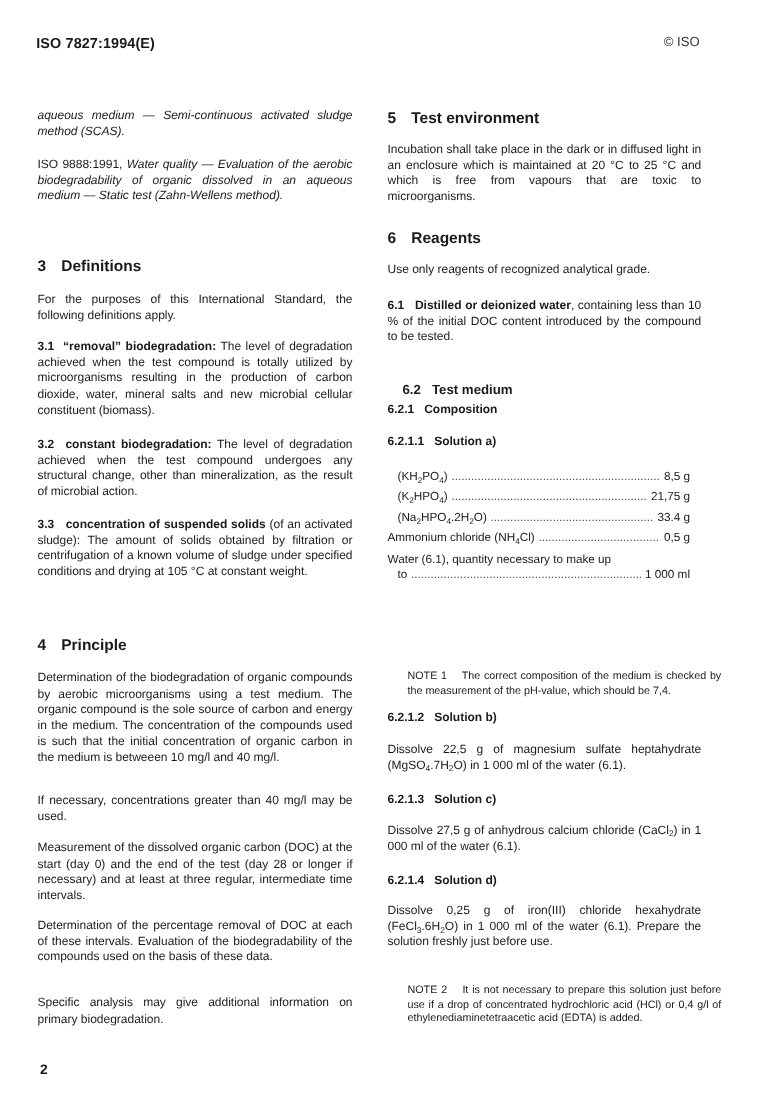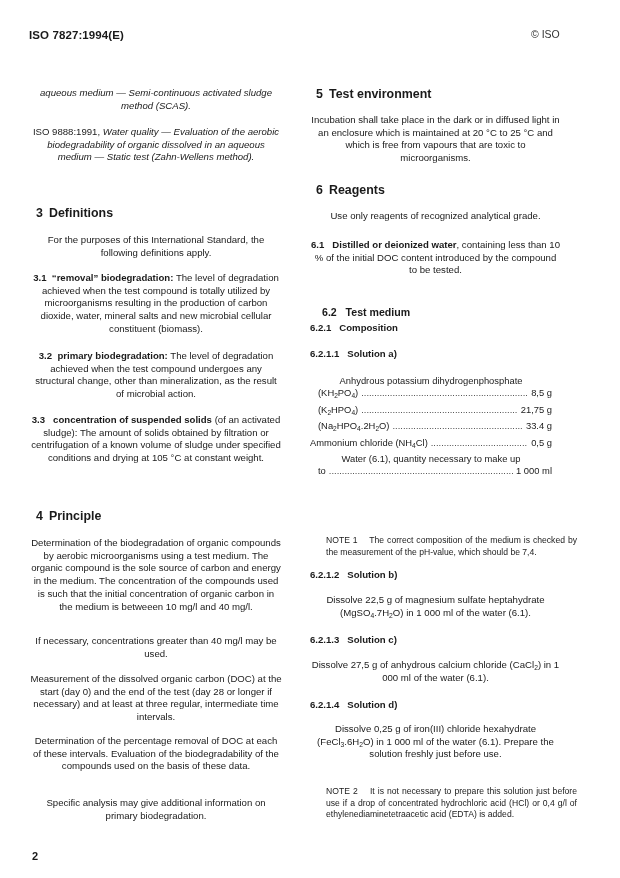--- a/index.html
+++ b/index.html
@@ -10,21 +10,21 @@
   .col { position: absolute; width: 252px; font-size: 9.6px; line-height: 12.7px; }
   .col.left { left: 30px; }
   .col.right { left: 310px; width: 251px; }
   .p { text-align: justify; margin: 0; }
   .it { font-style: italic; }
   .h1 { font-weight: bold; font-size: 12.4px; margin: 0; line-height: 15px; }
   .h1 .n { display: inline-block; width: 19px; }
   .h2 { font-weight: bold; font-size: 10.6px; margin: 12px; }
   .h3 { font-weight: bold; font-size: 9.6px; margin: 0; }
   .b { font-weight: bold; }
-  .abs { position: absolute; text-align: center; }
+  .abs { position: absolute; }
   .comp { font-size: 9.4px; line-height: 12.4px; }
   .comp .name { display: block; }
   .comp .line { display: flex; padding-left: 8px; }
   .comp .line .dots { flex: 1; overflow: hidden; white-space: nowrap; margin: 0 3px; color: #444; }
   .comp .line .val { white-space: nowrap; }
   .note { font-size: 8.6px; line-height: 11.5px; text-align: justify; margin: 16px; }
   .pagenum { position: absolute; left: 32px; top: 850px; font-size: 11px; font-weight: bold; }
   sub { font-size: 70%; vertical-align: -2px; line-height: 0; }
 </style>
 </head>
@@ -34,21 +34,21 @@
 <div class="hdr-right">© ISO</div>
 
 <div class="col left">
   <p class="p it abs" style="top:87px;width:252px">aqueous medium — Semi-continuous activated sludge method (SCAS).</p>
   <p class="p abs" style="top:126px;width:252px"><span>ISO 9888:1991, </span><span class="it">Water quality — Evaluation of the aerobic biodegradability of organic dissolved in an aqueous medium — Static test (Zahn-Wellens method).</span></p>
 
   <h1 class="h1 abs" style="top:206px"><span class="n">3</span><span>Definitions</span></h1>
   <p class="p abs" style="top:234px;width:252px">For the purposes of this International Standard, the following definitions apply.</p>
 
   <p class="p abs" style="top:272px;width:252px"><span class="b">3.1</span>&nbsp; <span class="b">“removal” biodegradation:</span><span> The level of degradation achieved when the test compound is totally utilized by microorganisms resulting in the production of carbon dioxide, water, mineral salts and new microbial cellular constituent (biomass).</span></p>
-  <p class="p abs" style="top:350px;width:252px"><span class="b">3.2</span>&nbsp; <span class="b">primary biodegradation:</span><span> The level of degradation achieved when the test compound undergoes any structural change, other than mineralization, as the result of microbial action.</span></p>
+  <p class="p abs" style="top:350px;width:252px"><span class="b">3.2</span>&nbsp; <span class="b">constant biodegradation:</span><span> The level of degradation achieved when the test compound undergoes any structural change, other than mineralization, as the result of microbial action.</span></p>
   <p class="p abs" style="top:414px;width:252px"><span class="b">3.3</span>&nbsp;&nbsp; <span class="b">concentration of suspended solids</span><span> (of an activated sludge): The amount of solids obtained by filtration or centrifugation of a known volume of sludge under specified conditions and drying at 105 °C at constant weight.</span></p>
 
   <h1 class="h1 abs" style="top:509px"><span class="n">4</span><span>Principle</span></h1>
   <p class="p abs" style="top:537px;width:252px">Determination of the biodegradation of organic compounds by aerobic microorganisms using a test medium. The organic compound is the sole source of carbon and energy in the medium. The concentration of the compounds used is such that the initial concentration of organic carbon in the medium is betweeen 10 mg/l and 40 mg/l.</p>
   <p class="p abs" style="top:635px;width:252px">If necessary, concentrations greater than 40 mg/l may be used.</p>
   <p class="p abs" style="top:673px;width:252px">Measurement of the dissolved organic carbon (DOC) at the start (day 0) and the end of the test (day 28 or longer if necessary) and at least at three regular, intermediate time intervals.</p>
   <p class="p abs" style="top:735px;width:252px">Determination of the percentage removal of DOC at each of these intervals. Evaluation of the biodegradability of the compounds used on the basis of these data.</p>
   <p class="p abs" style="top:797px;width:252px">Specific analysis may give additional information on primary biodegradation.</p>
 </div>
 
@@ -59,21 +59,20 @@
   <h1 class="h1 abs" style="top:183px"><span class="n">6</span><span>Reagents</span></h1>
   <p class="p abs" style="top:210px;width:251px">Use only reagents of recognized analytical grade.</p>
   <p class="p abs" style="top:239px;width:251px"><span class="b">6.1</span>&nbsp;&nbsp; <span class="b">Distilled or deionized water</span><span>, containing less than 10 % of the initial DOC content introduced by the compound to be tested.</span></p>
 
   <div class="h2 abs" style="top:294px;white-space:pre">6.2   Test medium</div>
   <div class="h3 abs" style="top:322px;white-space:pre">6.2.1   Composition</div>
   <div class="h3 abs" style="top:348px;white-space:pre">6.2.1.1   Solution a)</div>
 
   <div class="comp abs" style="top:375px;width:242px">
     <div style="margin-bottom:4px">
-      <span class="name">Anhydrous potassium dihydrogenphosphate</span>
       <div class="line">
           <span>(KH<sub>2</sub>PO<sub>4</sub>)</span>
           <span class="dots">......................................................................................................................................</span>
           <span class="val">8,5 g</span>
         </div>
     </div>
     <div style="margin-bottom:4px">
       <div class="line">
           <span>(K<sub>2</sub>HPO<sub>4</sub>)</span>
           <span class="dots">......................................................................................................................................</span>

